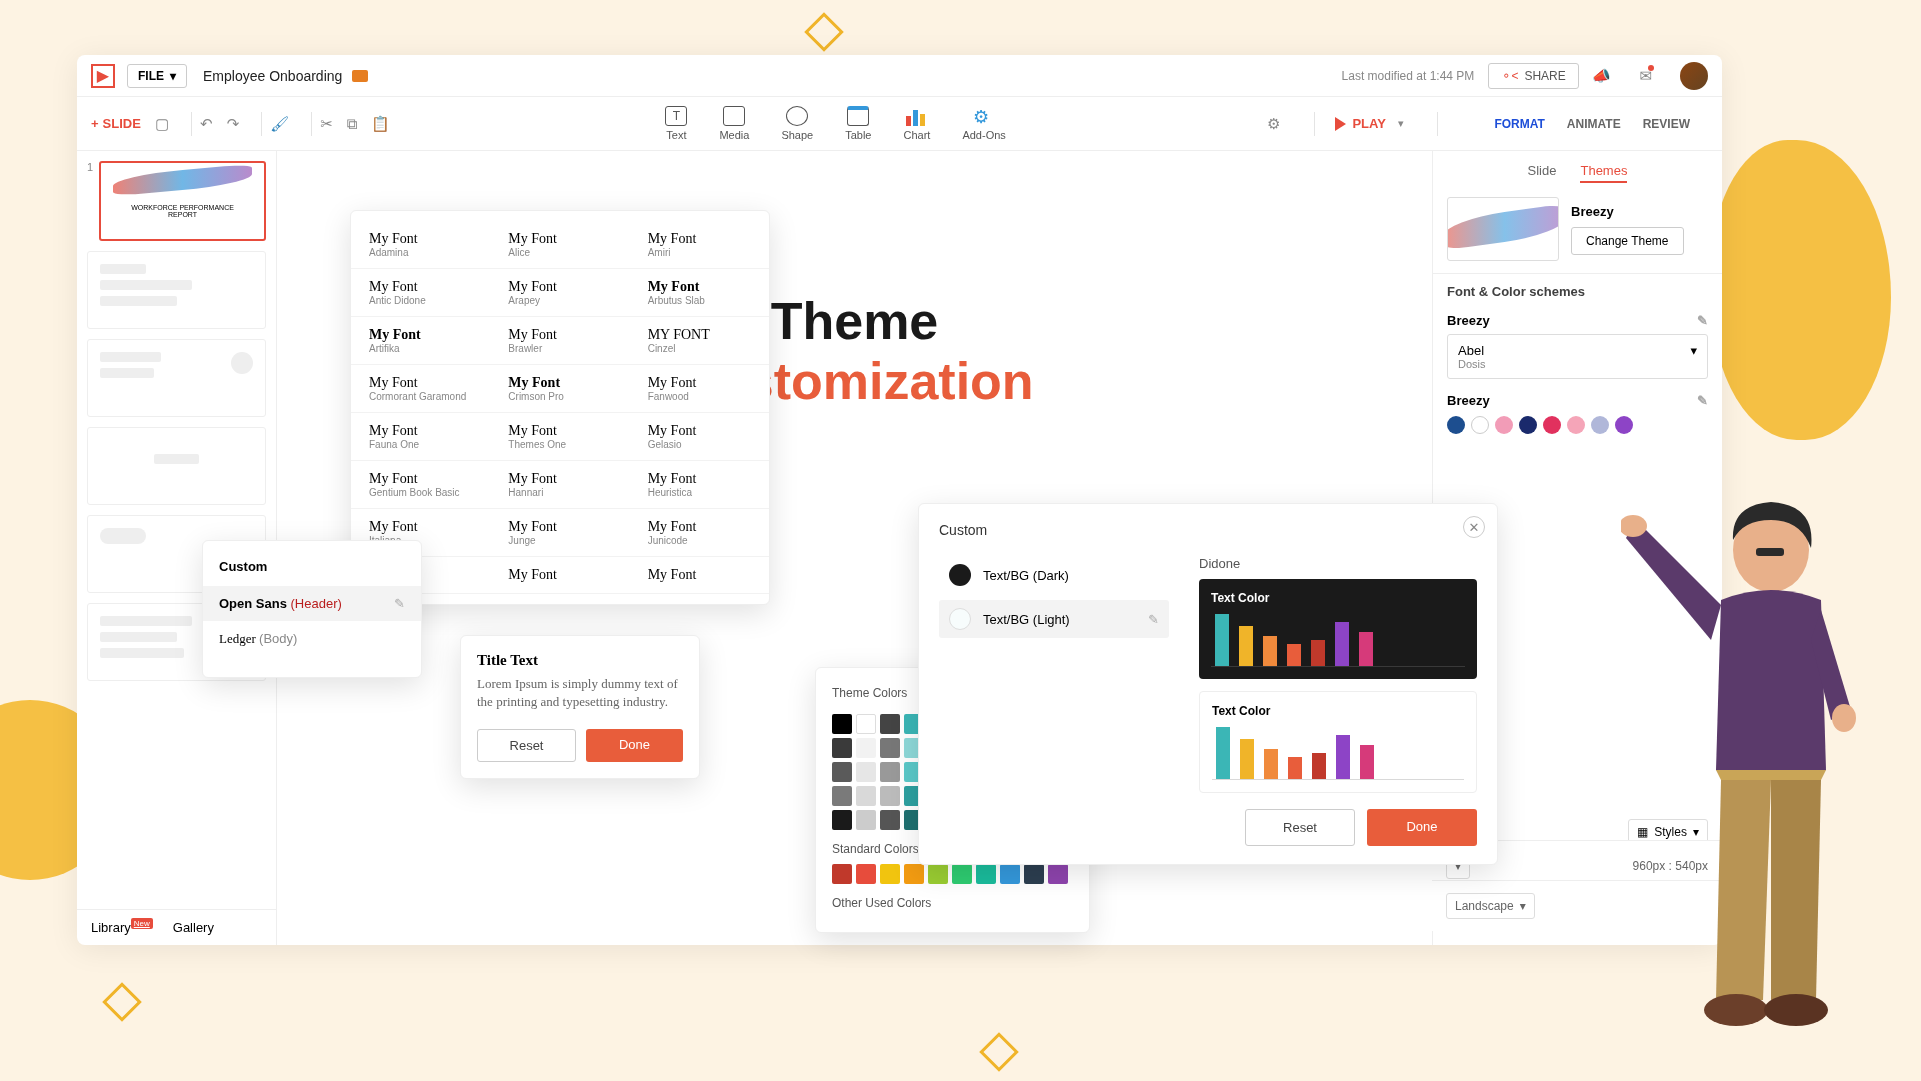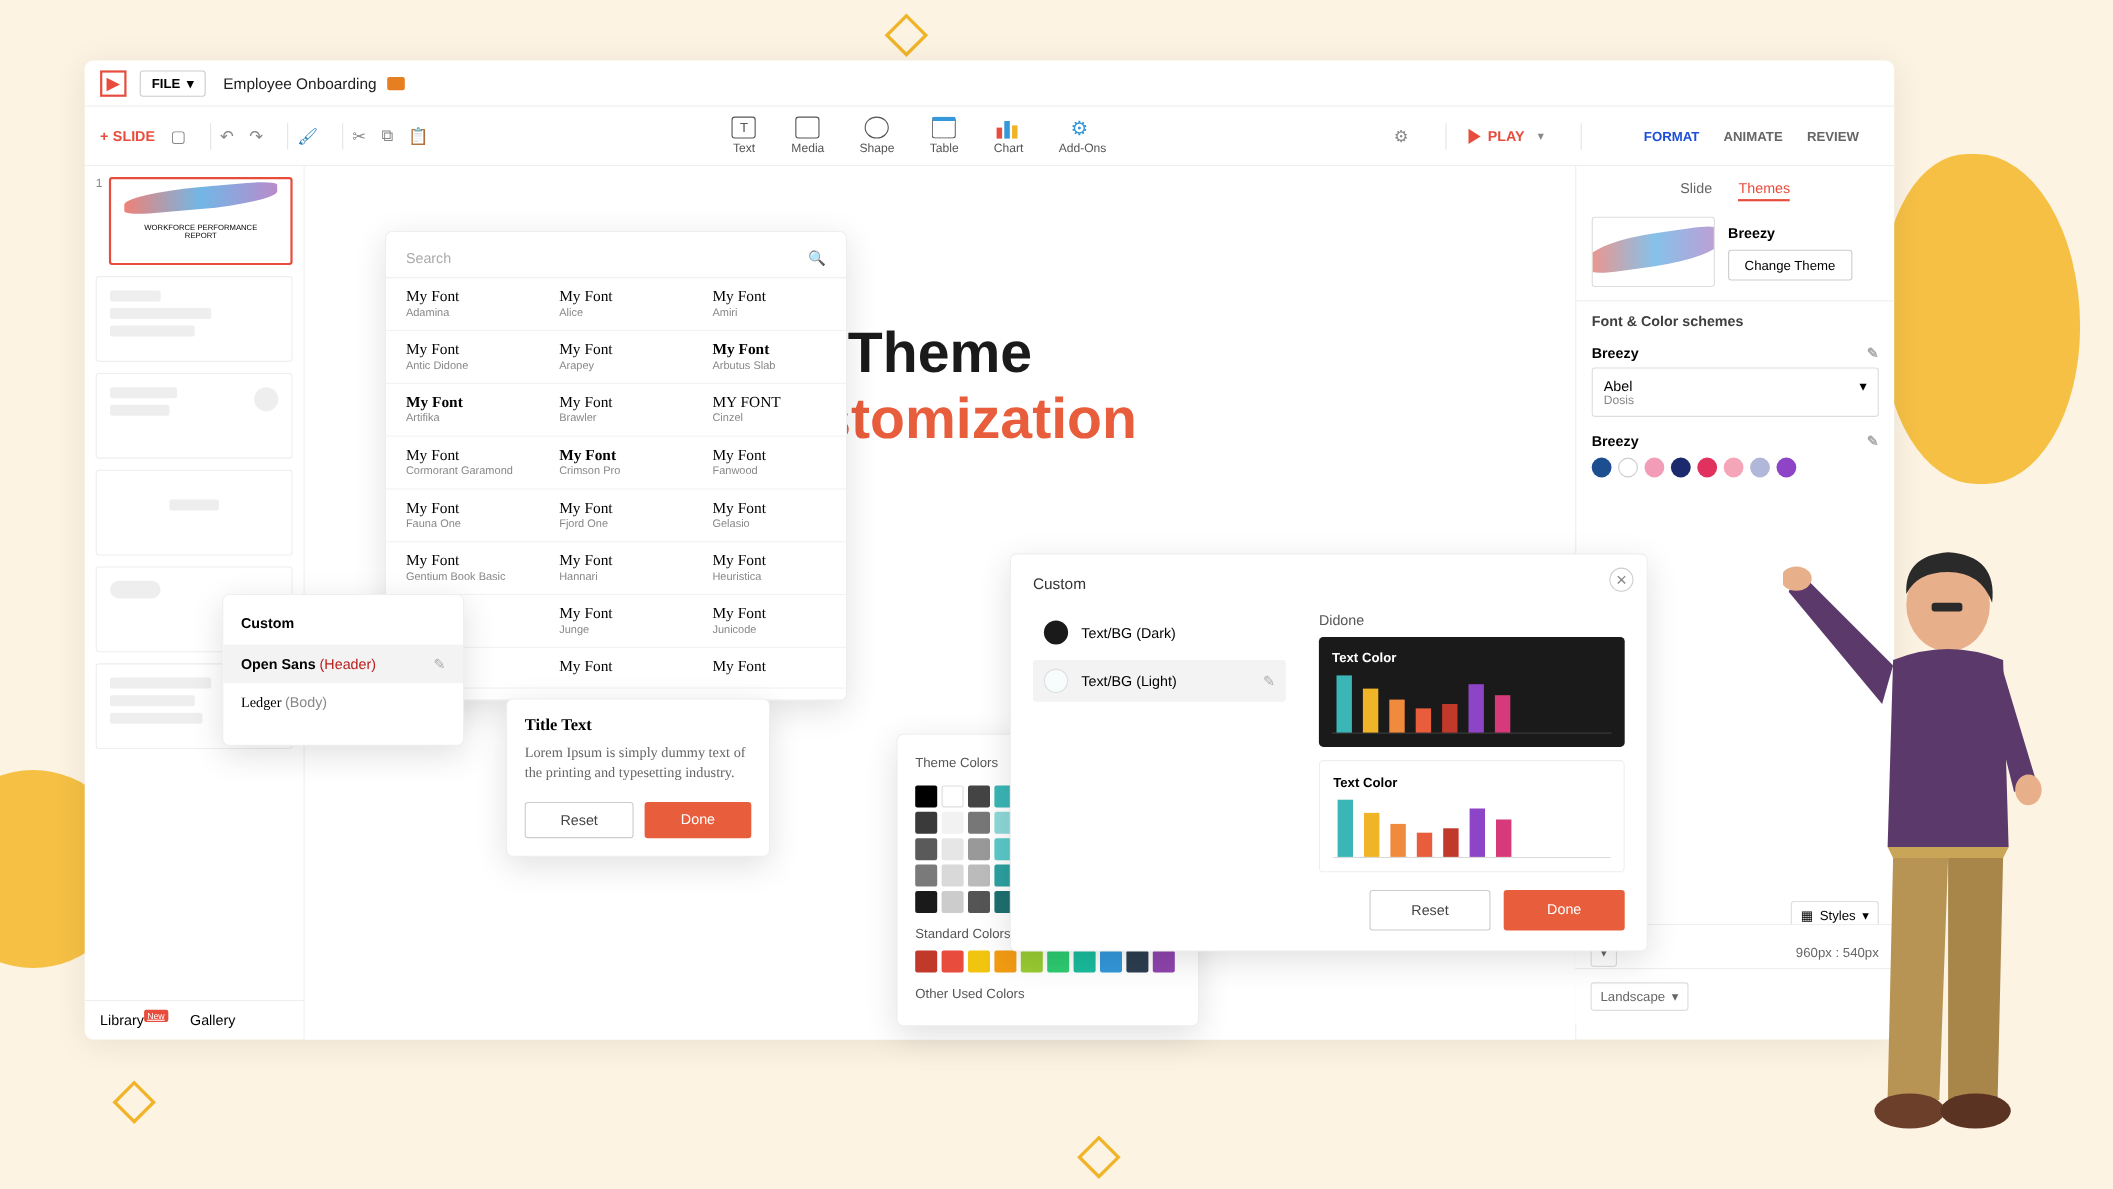--- a/index.html
+++ b/index.html
@@ -129,20 +129,30 @@
 <div class="app">
 
   <div class="topbar">
     <div class="logo-icon">▶</div>
     <div class="file-btn">
         <span>FILE</span> 
         <span>▾</span>
       </div>
     <div class="doc-title">Employee Onboarding</div>
     <div class="folder-ic"></div>
+    <div class="top-right">
+      <span>Last modified at 1:44 PM</span>
+      <div class="share-btn">
+          <span style="color:#e74c3c;">⚬&lt;</span>
+          <span>SHARE</span>
+        </div>
+      <span class="tb-ic">📣</span>
+      <span class="tb-ic" style="position:relative;">✉<span style="position:absolute;top:-2px;right:-2px;width:6px;height:6px;background:#e74c3c;border-radius:50%;"></span></span>
+      <div class="avatar"></div>
+    </div>
   </div>
 
   <div class="toolbar">
     <div class="add-slide">
         <span>+</span>
         <span>SLIDE</span>
       </div>
     <span class="tb-ic">▢</span>
     <div class="tb-sep"></div>
     <span class="tb-ic">↶</span>
@@ -311,24 +321,20 @@
         <div class="sel-drop">
             <span>Landscape</span>
             <span>▾</span>
           </div>
       </div>
     </div>
   </div>
 </div>
 
 <div class="panel font-panel">
-  <div class="font-search">
-    <span>Search</span>
-    <span>🔍</span>
-  </div>
   <div class="font-grid" id="font-grid">
       <div class="font-cell serif">
         <div class="font-main">My Font</div>
         <div class="font-sub">Adamina</div>
       </div>
       <div class="font-cell serif">
         <div class="font-main">My Font</div>
         <div class="font-sub">Alice</div>
       </div>
       <div class="font-cell serif">
@@ -370,21 +376,21 @@
       <div class="font-cell serif">
         <div class="font-main">My Font</div>
         <div class="font-sub">Fanwood</div>
       </div>
       <div class="font-cell serif">
         <div class="font-main">My Font</div>
         <div class="font-sub">Fauna One</div>
       </div>
       <div class="font-cell serif">
         <div class="font-main">My Font</div>
-        <div class="font-sub">Fjord One</div>
+        <div class="font-sub">Themes One</div>
       </div>
       <div class="font-cell serif">
         <div class="font-main">My Font</div>
         <div class="font-sub">Gelasio</div>
       </div>
       <div class="font-cell serif">
         <div class="font-main">My Font</div>
         <div class="font-sub">Gentium Book Basic</div>
       </div>
       <div class="font-cell serif">

